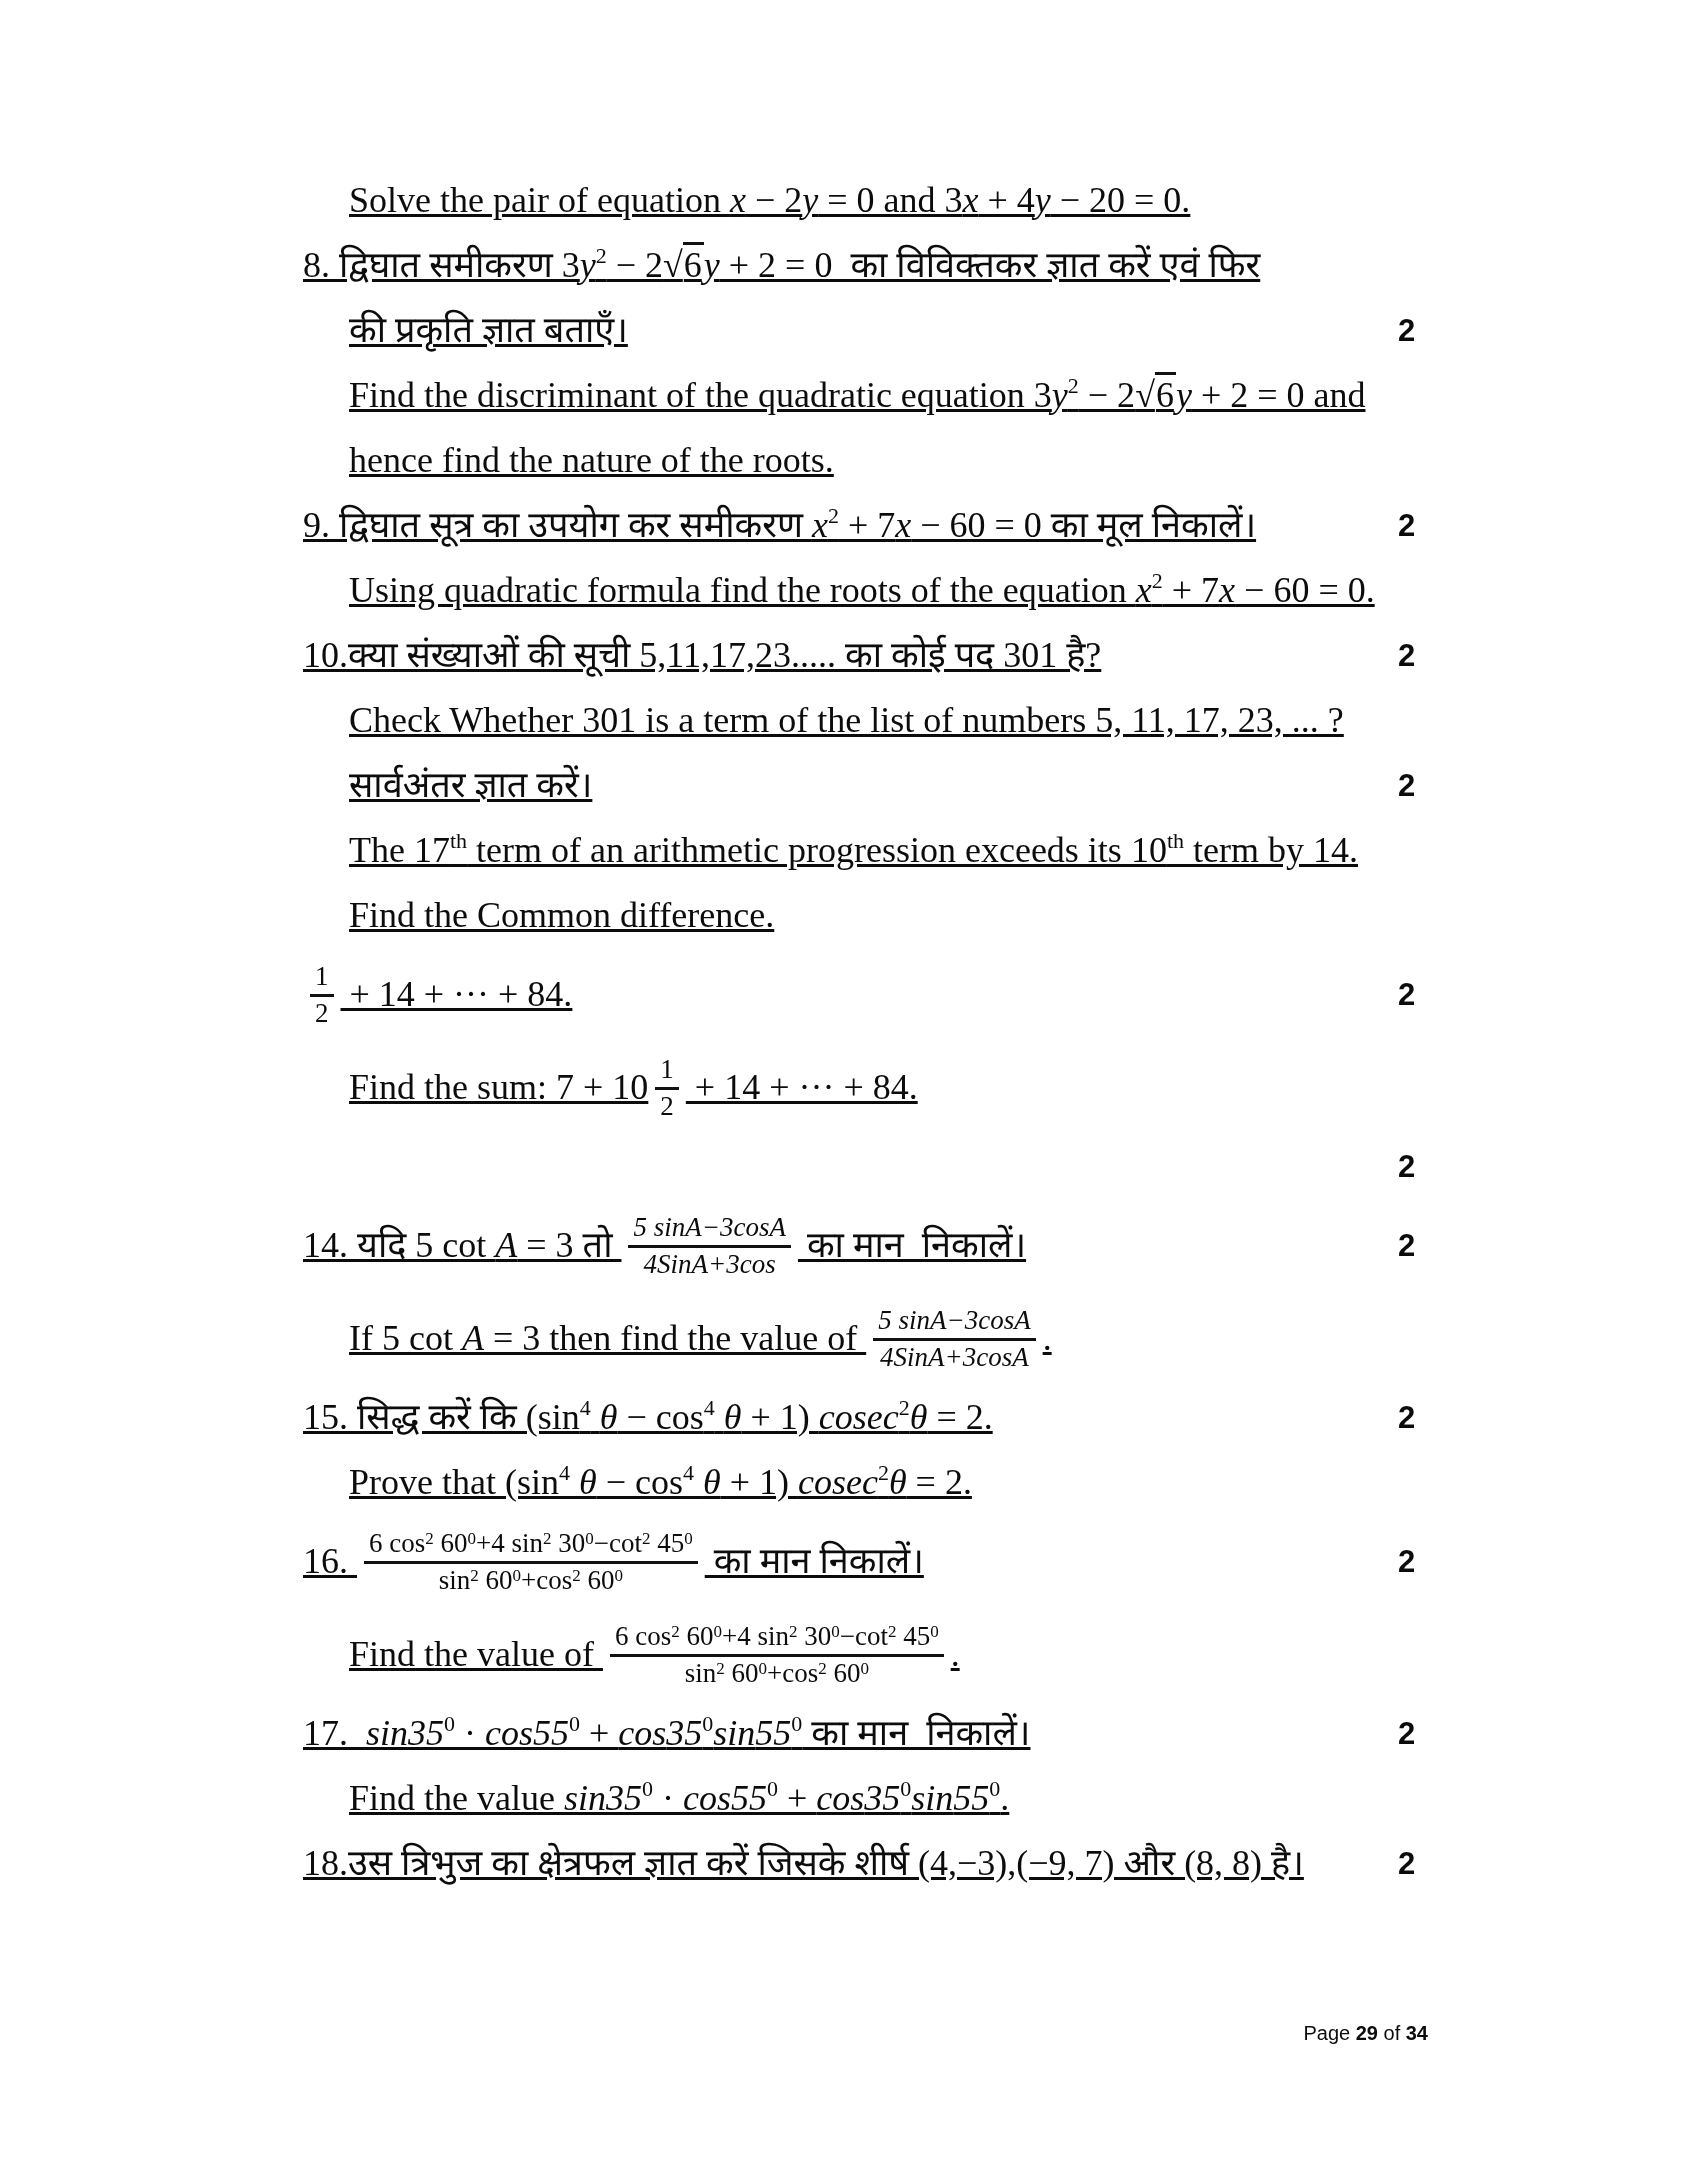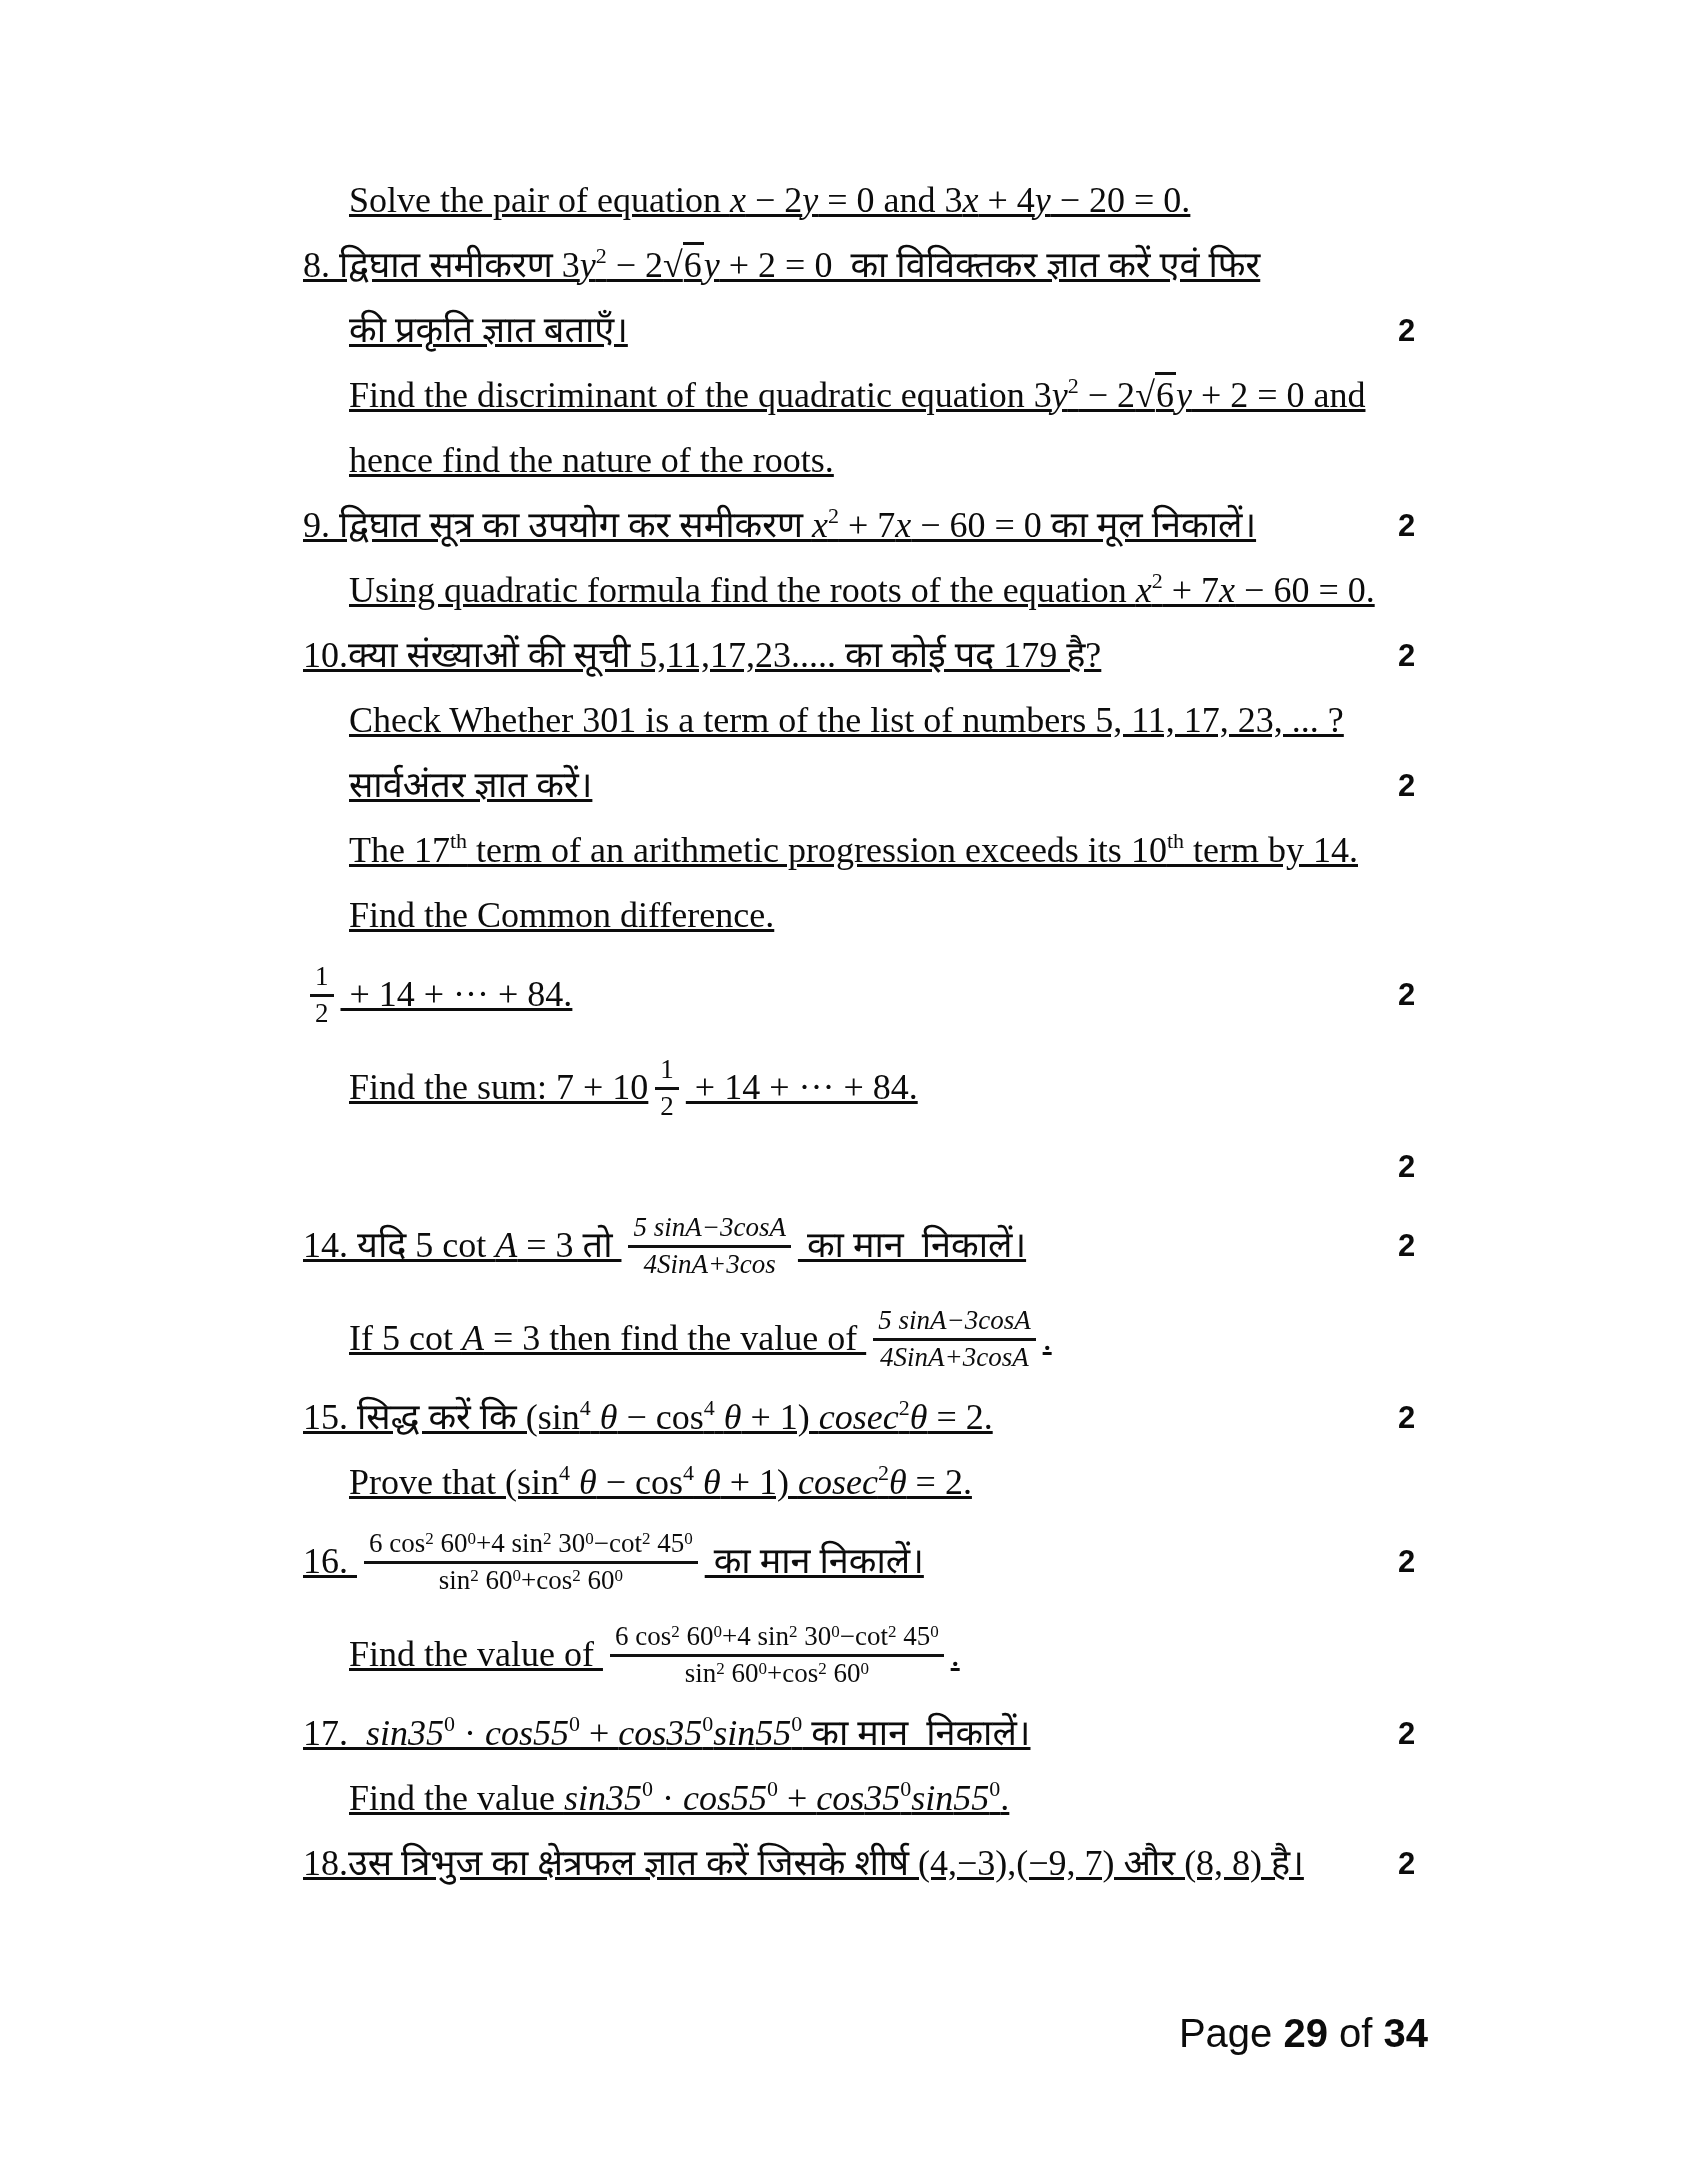--- a/index.html
+++ b/index.html
@@ -32,35 +32,35 @@
   .radv{border-top:3px solid #111;padding:0 2px 0 1px;}
   .marks{
     position:absolute;left:1398px;top:0;height:100%;
     font-family:"Liberation Sans","DejaVu Sans",sans-serif;
     font-weight:bold;font-size:31px;
   }
   #footer{
     position:absolute;top:2010px;left:0;width:1428px;height:46px;
     line-height:46px;text-align:right;
     font-family:"Liberation Sans","DejaVu Sans",sans-serif;
-    font-size:40px;color:#0c0c0c;white-space:pre;
+    font-size:20px;color:#0c0c0c;white-space:pre;
   }
 </style>
 </head>
 <body>
 
 <div id="doc">
     <div class="line cont"><span class="t">Solve the pair of equation </span><span class="it">x</span><span class="t"> − 2</span><span class="it">y</span><span class="t"> = 0 and 3</span><span class="it">x</span><span class="t"> + 4</span><span class="it">y</span><span class="t"> − 20 = 0.</span></div>
     <div class="line num"><span class="t">8. द्विघात समीकरण 3</span><span class="it">y</span><sup>2</sup><span class="t"> − 2</span><span class="sqrt">√<span class="radv">6</span></span><span class="it">y</span><span class="t"> + 2 = 0  का विविक्तकर ज्ञात करें एवं फिर</span></div>
     <div class="line cont"><span class="t">की प्रकृति ज्ञात बताएँ।</span><span class="marks">2</span></div>
     <div class="line cont"><span class="t">Find the discriminant of the quadratic equation 3</span><span class="it">y</span><sup>2</sup><span class="t"> − 2</span><span class="sqrt">√<span class="radv">6</span></span><span class="it">y</span><span class="t"> + 2 = 0 and</span></div>
     <div class="line cont"><span class="t">hence find the nature of the roots.</span></div>
     <div class="line num"><span class="t">9. द्विघात सूत्र का उपयोग कर समीकरण </span><span class="it">x</span><sup>2</sup><span class="t"> + 7</span><span class="it">x</span><span class="t"> − 60 = 0 का मूल निकालें।</span><span class="marks">2</span></div>
     <div class="line cont"><span class="t">Using quadratic formula find the roots of the equation </span><span class="it">x</span><sup>2</sup><span class="t"> + 7</span><span class="it">x</span><span class="t"> − 60 = 0.</span></div>
-    <div class="line num"><span class="t">10.क्या संख्याओं की सूची 5,11,17,23..... का कोई पद 179 है?</span><span class="marks">2</span></div>
+    <div class="line num"><span class="t">10.क्या संख्याओं की सूची 5,11,17,23..... का कोई पद 301 है?</span><span class="marks">2</span></div>
     <div class="line cont"><span class="t">Check Whether 301 is a term of the list of numbers 5, 11, 17, 23, ... ?</span></div>
     <div class="line cont"><span class="t">सार्वअंतर ज्ञात करें।</span><span class="marks">2</span></div>
     <div class="line cont"><span class="t">The 17</span><sup>th</sup><span class="t"> term of an arithmetic progression exceeds its 10</span><sup>th</sup><span class="t"> term by 14.</span></div>
     <div class="line cont"><span class="t">Find the Common difference.</span></div>
     <div class="line num tall"><span class="frac"><span class="fn"><span class="t">1</span></span><span class="fd"><span class="t">2</span></span></span><span class="t"> + 14 + ··· + 84.</span><span class="marks">2</span></div>
     <div class="line cont tall"><span class="t">Find the sum: 7 + 10</span><span class="frac"><span class="fn"><span class="t">1</span></span><span class="fd"><span class="t">2</span></span></span><span class="t"> + 14 + ··· + 84.</span></div>
     <div class="line num"><span class="marks">2</span></div>
     <div class="line num tall"><span class="t">14. यदि 5 cot </span><span class="it">A</span><span class="t"> = 3 तो </span><span class="frac"><span class="fn"><span class="it">5 sinA−3cosA</span></span><span class="fd"><span class="it">4SinA+3cos</span></span></span><span class="t"> का मान  निकालें।</span><span class="marks">2</span></div>
     <div class="line cont tall"><span class="t">If 5 cot </span><span class="it">A</span><span class="t"> = 3 then find the value of </span><span class="frac"><span class="fn"><span class="it">5 sinA−3cosA</span></span><span class="fd"><span class="it">4SinA+3cosA</span></span></span><span class="t">.</span></div>
     <div class="line num"><span class="t">15. सिद्ध करें कि (sin</span><sup>4</sup><span class="t"> </span><span class="it">θ</span><span class="t"> − cos</span><sup>4</sup><span class="t"> </span><span class="it">θ</span><span class="t"> + 1) </span><span class="it">cosec</span><sup>2</sup><span class="it">θ</span><span class="t"> = 2.</span><span class="marks">2</span></div>

